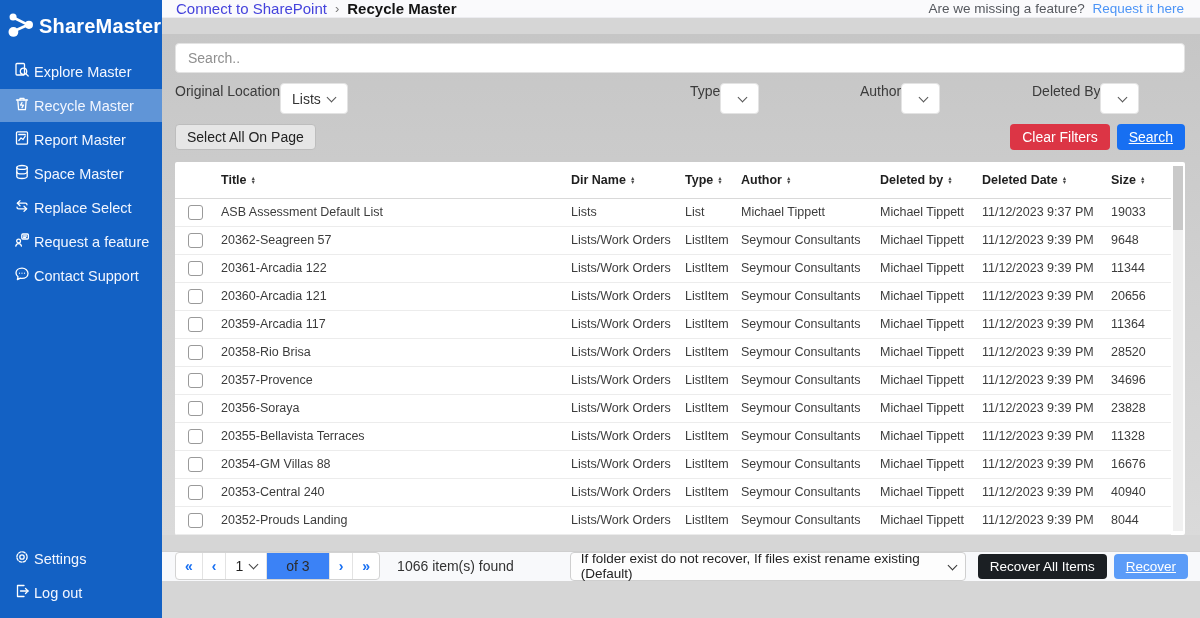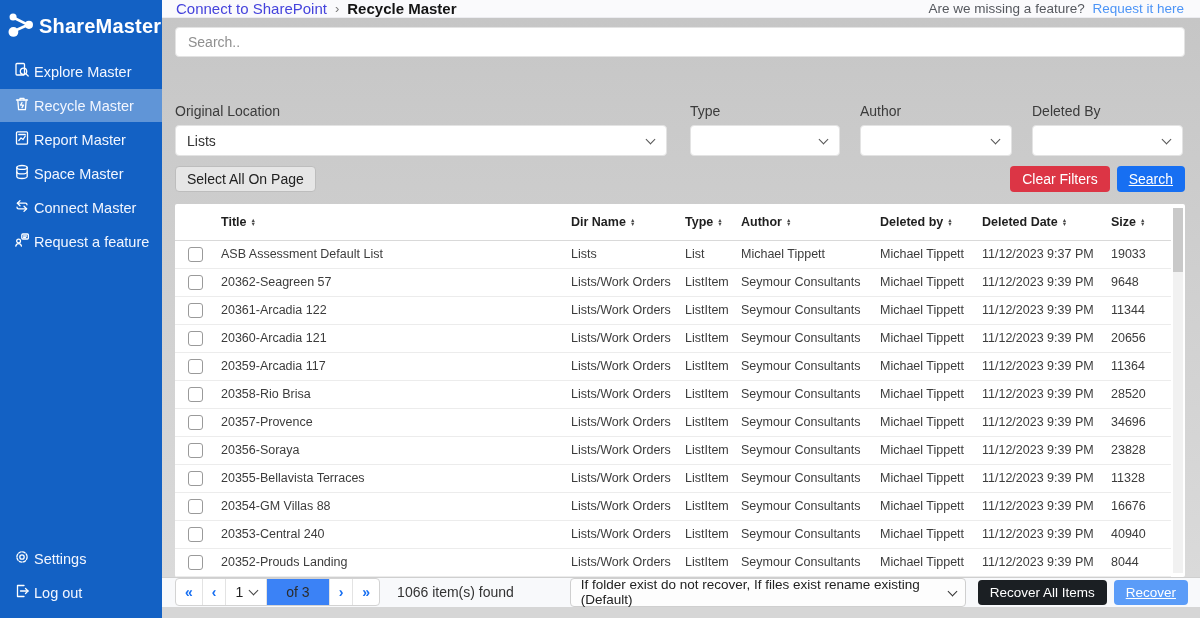--- a/index.html
+++ b/index.html
@@ -10,36 +10,36 @@
   .sidebar { width:162px; min-width:162px; background:#1361c4; color:#fff; display:flex; flex-direction:column; height:618px; }
   .logo { display:flex; align-items:center; gap:5px; padding:11px 6px 13px 7px; }
   .logo-text { font-size:20px; font-weight:bold; color:#fff; letter-spacing:.2px; }
   .nav-item { display:flex; align-items:center; gap:4px; padding:7px 8px 7px 14px; font-size:14.5px; color:#f2f6ff; cursor:pointer; margin-bottom:1px; }
   .nav-item.active { background:rgba(255,255,255,.33); }
   .nav-item svg { flex:0 0 auto; }
   .side-spacer { flex:1; }
   .side-footer { padding-bottom:8px; }
 
   
-  .main { flex:1; display:flex; flex-direction:column; height:446px; }
+  .main { flex:1; display:flex; flex-direction:column; height:446px;gap:16px; }
   .topbar { height:46px; background:#fafafc; border-bottom:1px solid #ececf0; display:flex; align-items:center; justify-content:space-between; padding:0 16px 0 14px; }
   .crumbs { font-size:15px; display:flex; align-items:center; gap:8px; }
   .crumb-link { color:#4543dc; cursor:pointer; }
   .crumb-sep { color:#777; font-size:13px; }
   .crumb-current { color:#151515; font-weight:bold; }
   .feature { font-size:13.5px; color:#55585e; }
   .feature a { color:#4c94f6; text-decoration:none; cursor:pointer; margin-left:4px; }
 
   .content { flex:1; background:linear-gradient(180deg,#c6c6c6,#dadada); padding:9px 15px 0 13px; display:flex; flex-direction:column; }
 
   .search-input { width:100%; height:30px; border:1px solid #e3e3e3; border-radius:4px; padding:0 12px; font-size:14px; color:#333; background:#fff; outline:none; }
   .search-input::placeholder { color:#8f8f8f; }
 
   .filter-row { display:flex; margin-top:10px; }
-  .fgroup { display:flex; flex-direction:column;margin-top:36px; }
+  .fgroup { display:flex; flex-direction:row; }
   .fgroup .flabel { font-size:14px; color:#3b3b3b; margin-bottom:6px; }
   .select { position:relative; height:31px; background:#fff; border:1px solid #e3e3e3; border-radius:4px; font-size:14px; color:#333; display:flex; align-items:center; padding:0 26px 0 11px; cursor:pointer; }
   .chev { position:absolute; right:12px; top:10px; width:7px; height:7px; border-right:1.6px solid #555; border-bottom:1.6px solid #555; transform:rotate(45deg); }
   .g1 { width:492px; } .g2 { width:150px; margin-left:23px; } .g3 { width:152px; margin-left:20px; } .g4 { width:151px; margin-left:20px; }
 
   .btn-row { display:flex; align-items:center; margin-top:10px; }
   .btn { border-radius:4px; font-size:14px; padding:4px 11px; cursor:pointer; border:1px solid transparent; }
   .btn-light { background:#e6e6e6; border-color:#bdbdbd; color:#222; }
   .btn-danger { background:#dc3545; color:#fff; }
   .btn-primary { background:#176ff2; color:#fff; }
@@ -123,31 +123,40 @@
           </svg></span>
         <span>Space Master</span>
       </div>
       <div class="nav-item">
         <span><svg width="16" height="16" viewBox="0 0 16 16">
             <polyline points="6,2.6 3.4,5.2 6,7.8" fill="none" stroke="#fff" stroke-width="1.3" stroke-linecap="round" stroke-linejoin="round"></polyline>
             <path d="M3.4 5.2h8a1.6 1.6 0 011.6 1.6" fill="none" stroke="#fff" stroke-width="1.3" stroke-linecap="round" stroke-linejoin="round"></path>
             <polyline points="10,13.4 12.6,10.8 10,8.2" fill="none" stroke="#fff" stroke-width="1.3" stroke-linecap="round" stroke-linejoin="round"></polyline>
             <path d="M12.6 10.8h-8A1.6 1.6 0 013 9.2" fill="none" stroke="#fff" stroke-width="1.3" stroke-linecap="round" stroke-linejoin="round"></path>
           </svg></span>
-        <span>Connect Master</span>
+        <span>Replace Select</span>
       </div>
       <div class="nav-item">
         <span><svg width="16" height="16" viewBox="0 0 16 16">
             <circle cx="4.6" cy="9" r="1.9" fill="none" stroke="#fff" stroke-width="1.3" stroke-linecap="round" stroke-linejoin="round"></circle>
             <path d="M1.8 14.2c.3-1.7 1.4-2.6 2.8-2.6s2.5.9 2.8 2.6" fill="none" stroke="#fff" stroke-width="1.3" stroke-linecap="round" stroke-linejoin="round"></path>
             <rect x="7.8" y="2" width="6.6" height="5" rx="1" fill="none" stroke="#fff" stroke-width="1.3" stroke-linecap="round" stroke-linejoin="round"></rect>
             <line x1="9.5" y1="4" x2="12.7" y2="4" fill="none" stroke="#fff" stroke-width="1.3" stroke-linecap="round" stroke-linejoin="round"></line>
             <line x1="9.5" y1="5.6" x2="11.7" y2="5.6" fill="none" stroke="#fff" stroke-width="1.3" stroke-linecap="round" stroke-linejoin="round"></line>
           </svg></span>
         <span>Request a feature</span>
+      </div>
+      <div class="nav-item">
+        <span><svg width="16" height="16" viewBox="0 0 16 16">
+            <path d="M8 2.2c-3.5 0-6 2.1-6 4.9 0 1.5.8 2.8 2 3.7l-.6 2.8 2.9-1.4c.5.1 1.1.2 1.7.2 3.5 0 6-2.1 6-4.9s-2.5-5.3-6-5.3z" fill="none" stroke="#fff" stroke-width="1.3" stroke-linecap="round" stroke-linejoin="round"></path>
+            <circle cx="5.5" cy="7.2" r=".6" fill="#fff"></circle>
+            <circle cx="8" cy="7.2" r=".6" fill="#fff"></circle>
+            <circle cx="10.5" cy="7.2" r=".6" fill="#fff"></circle>
+          </svg></span>
+        <span>Contact Support</span>
       </div>
     </div>
   <div class="side-spacer"></div>
   <div class="side-footer" id="side-footer">
       <div class="nav-item">
         <span><svg width="16" height="16" viewBox="0 0 16 16">
             <circle cx="8" cy="8" r="2.2" fill="none" stroke="#fff" stroke-width="1.3" stroke-linecap="round" stroke-linejoin="round"></circle>
             <circle cx="8" cy="8" r="5.1" fill="none" stroke="#fff" stroke-width="1.3" stroke-linecap="round" stroke-linejoin="round" stroke-dasharray="2.6 1.4"></circle>
           </svg></span>
         <span>Settings</span>

